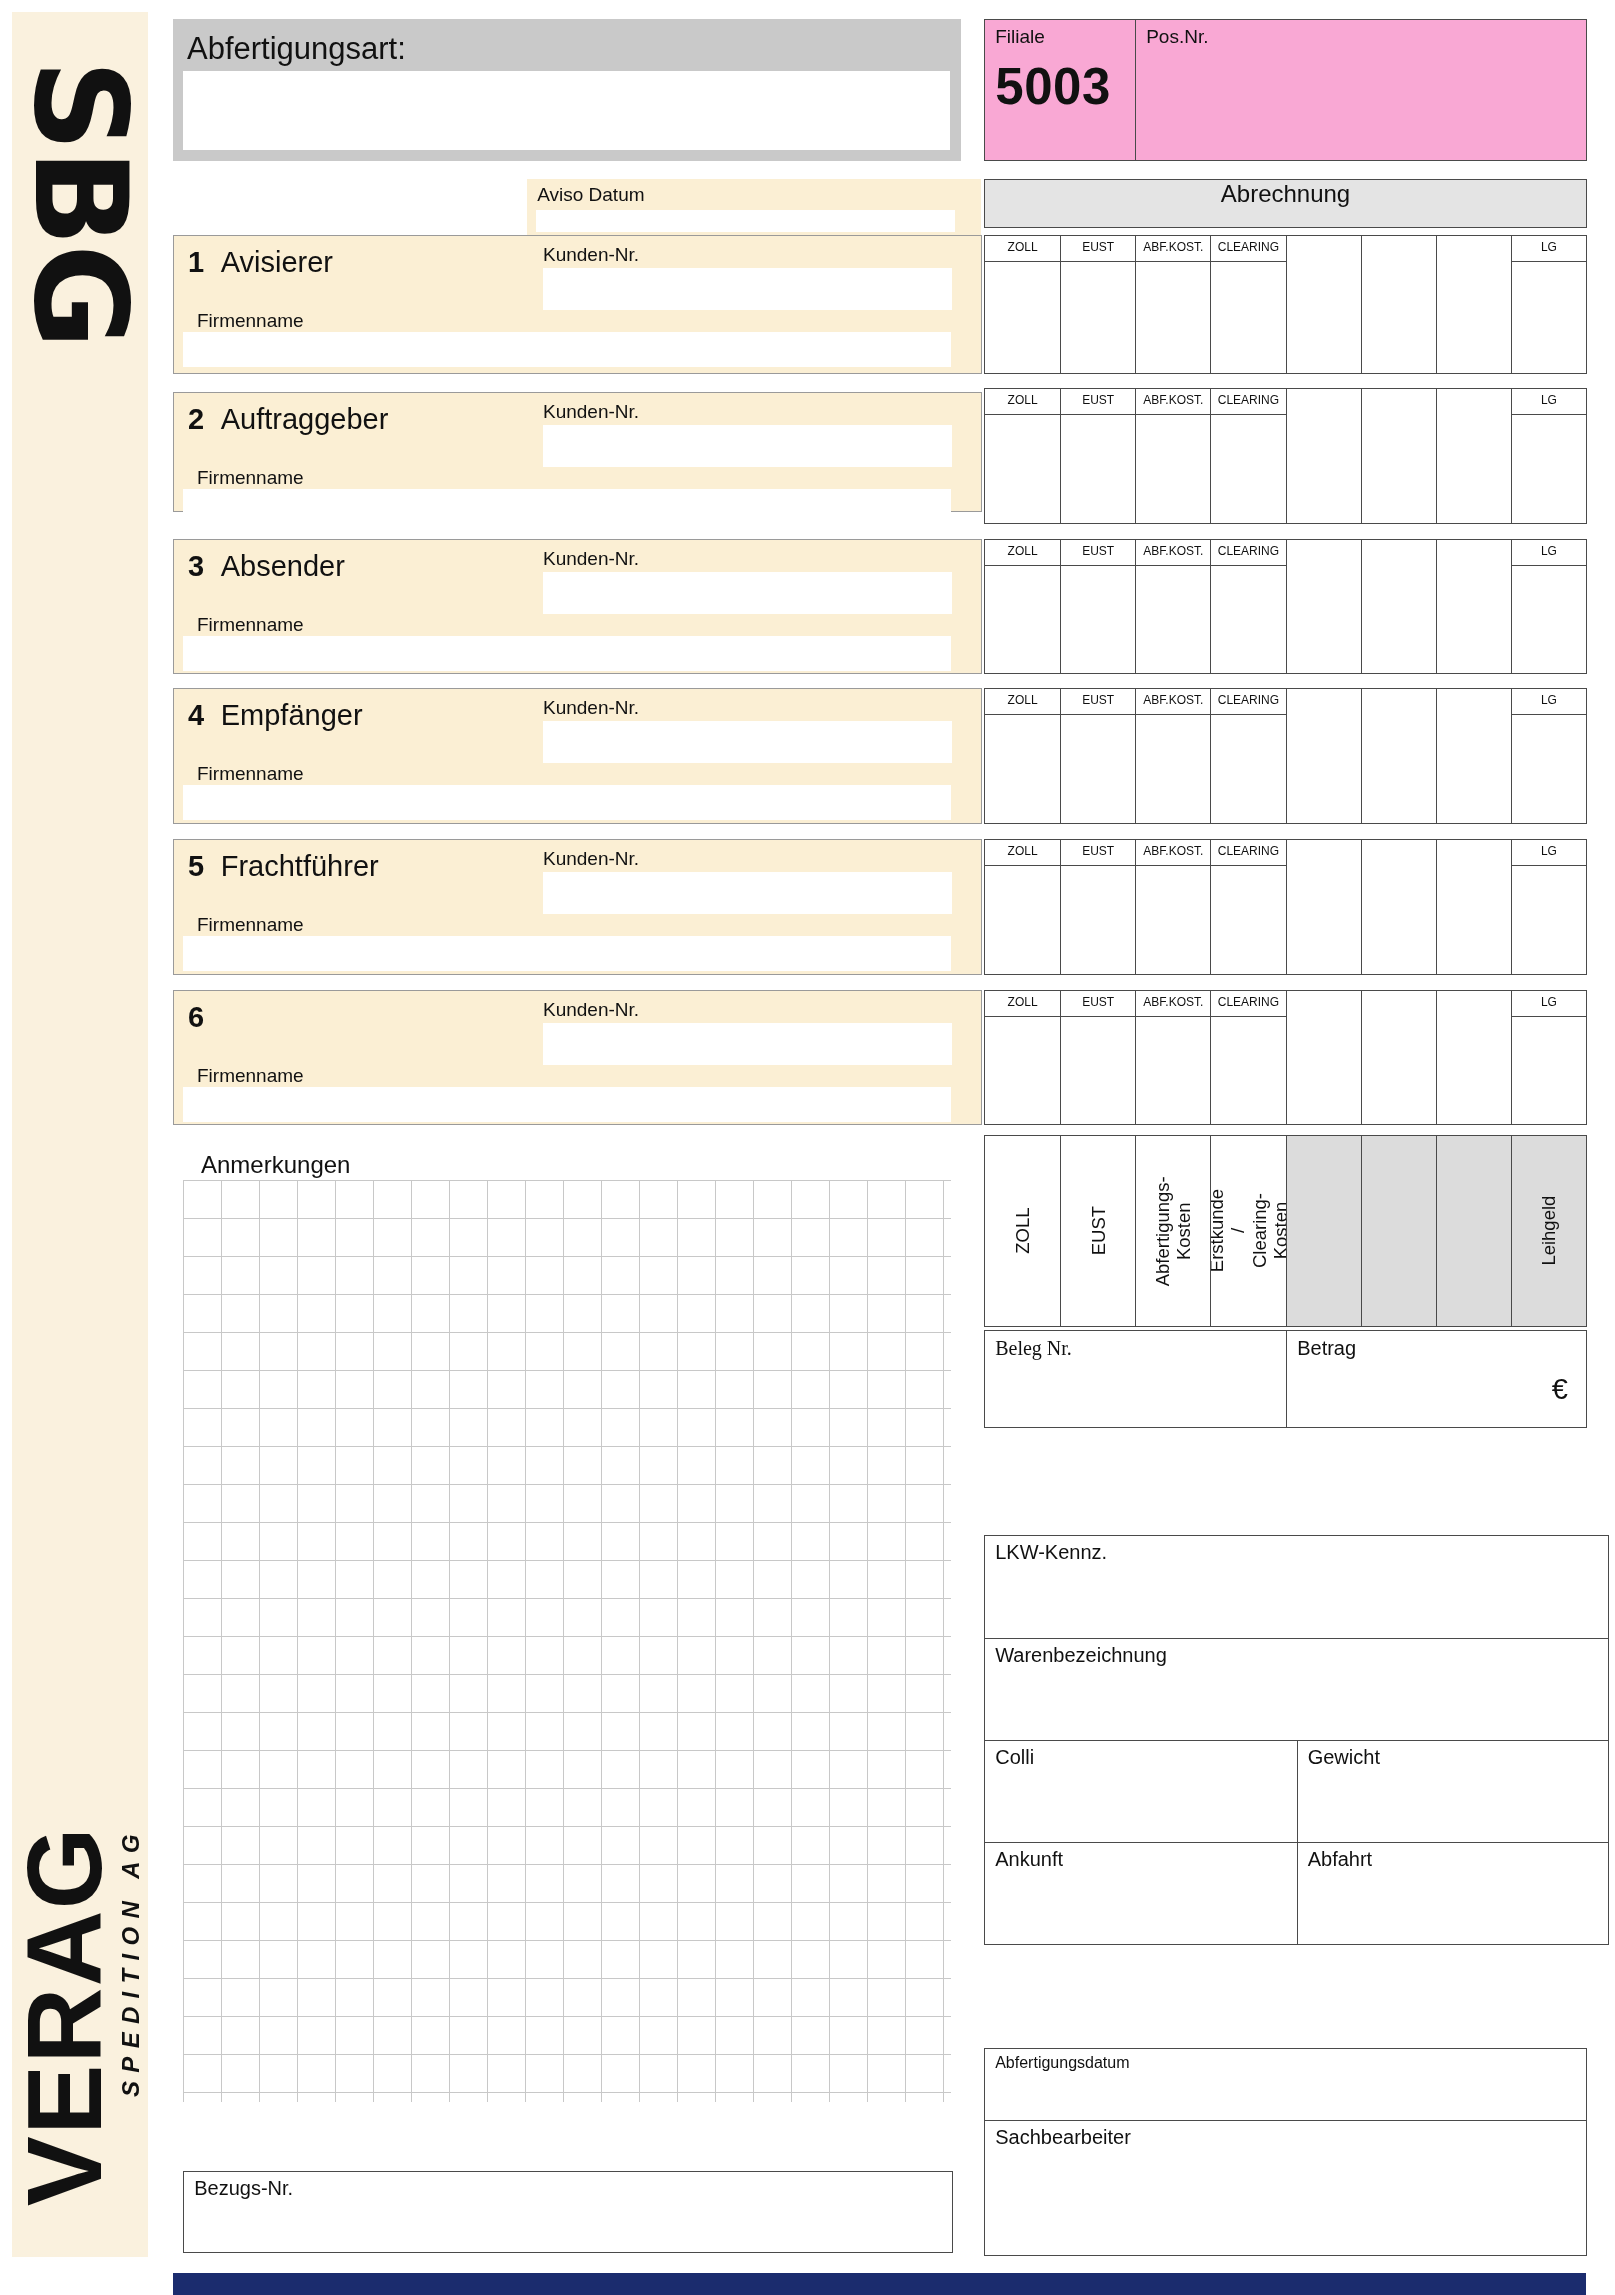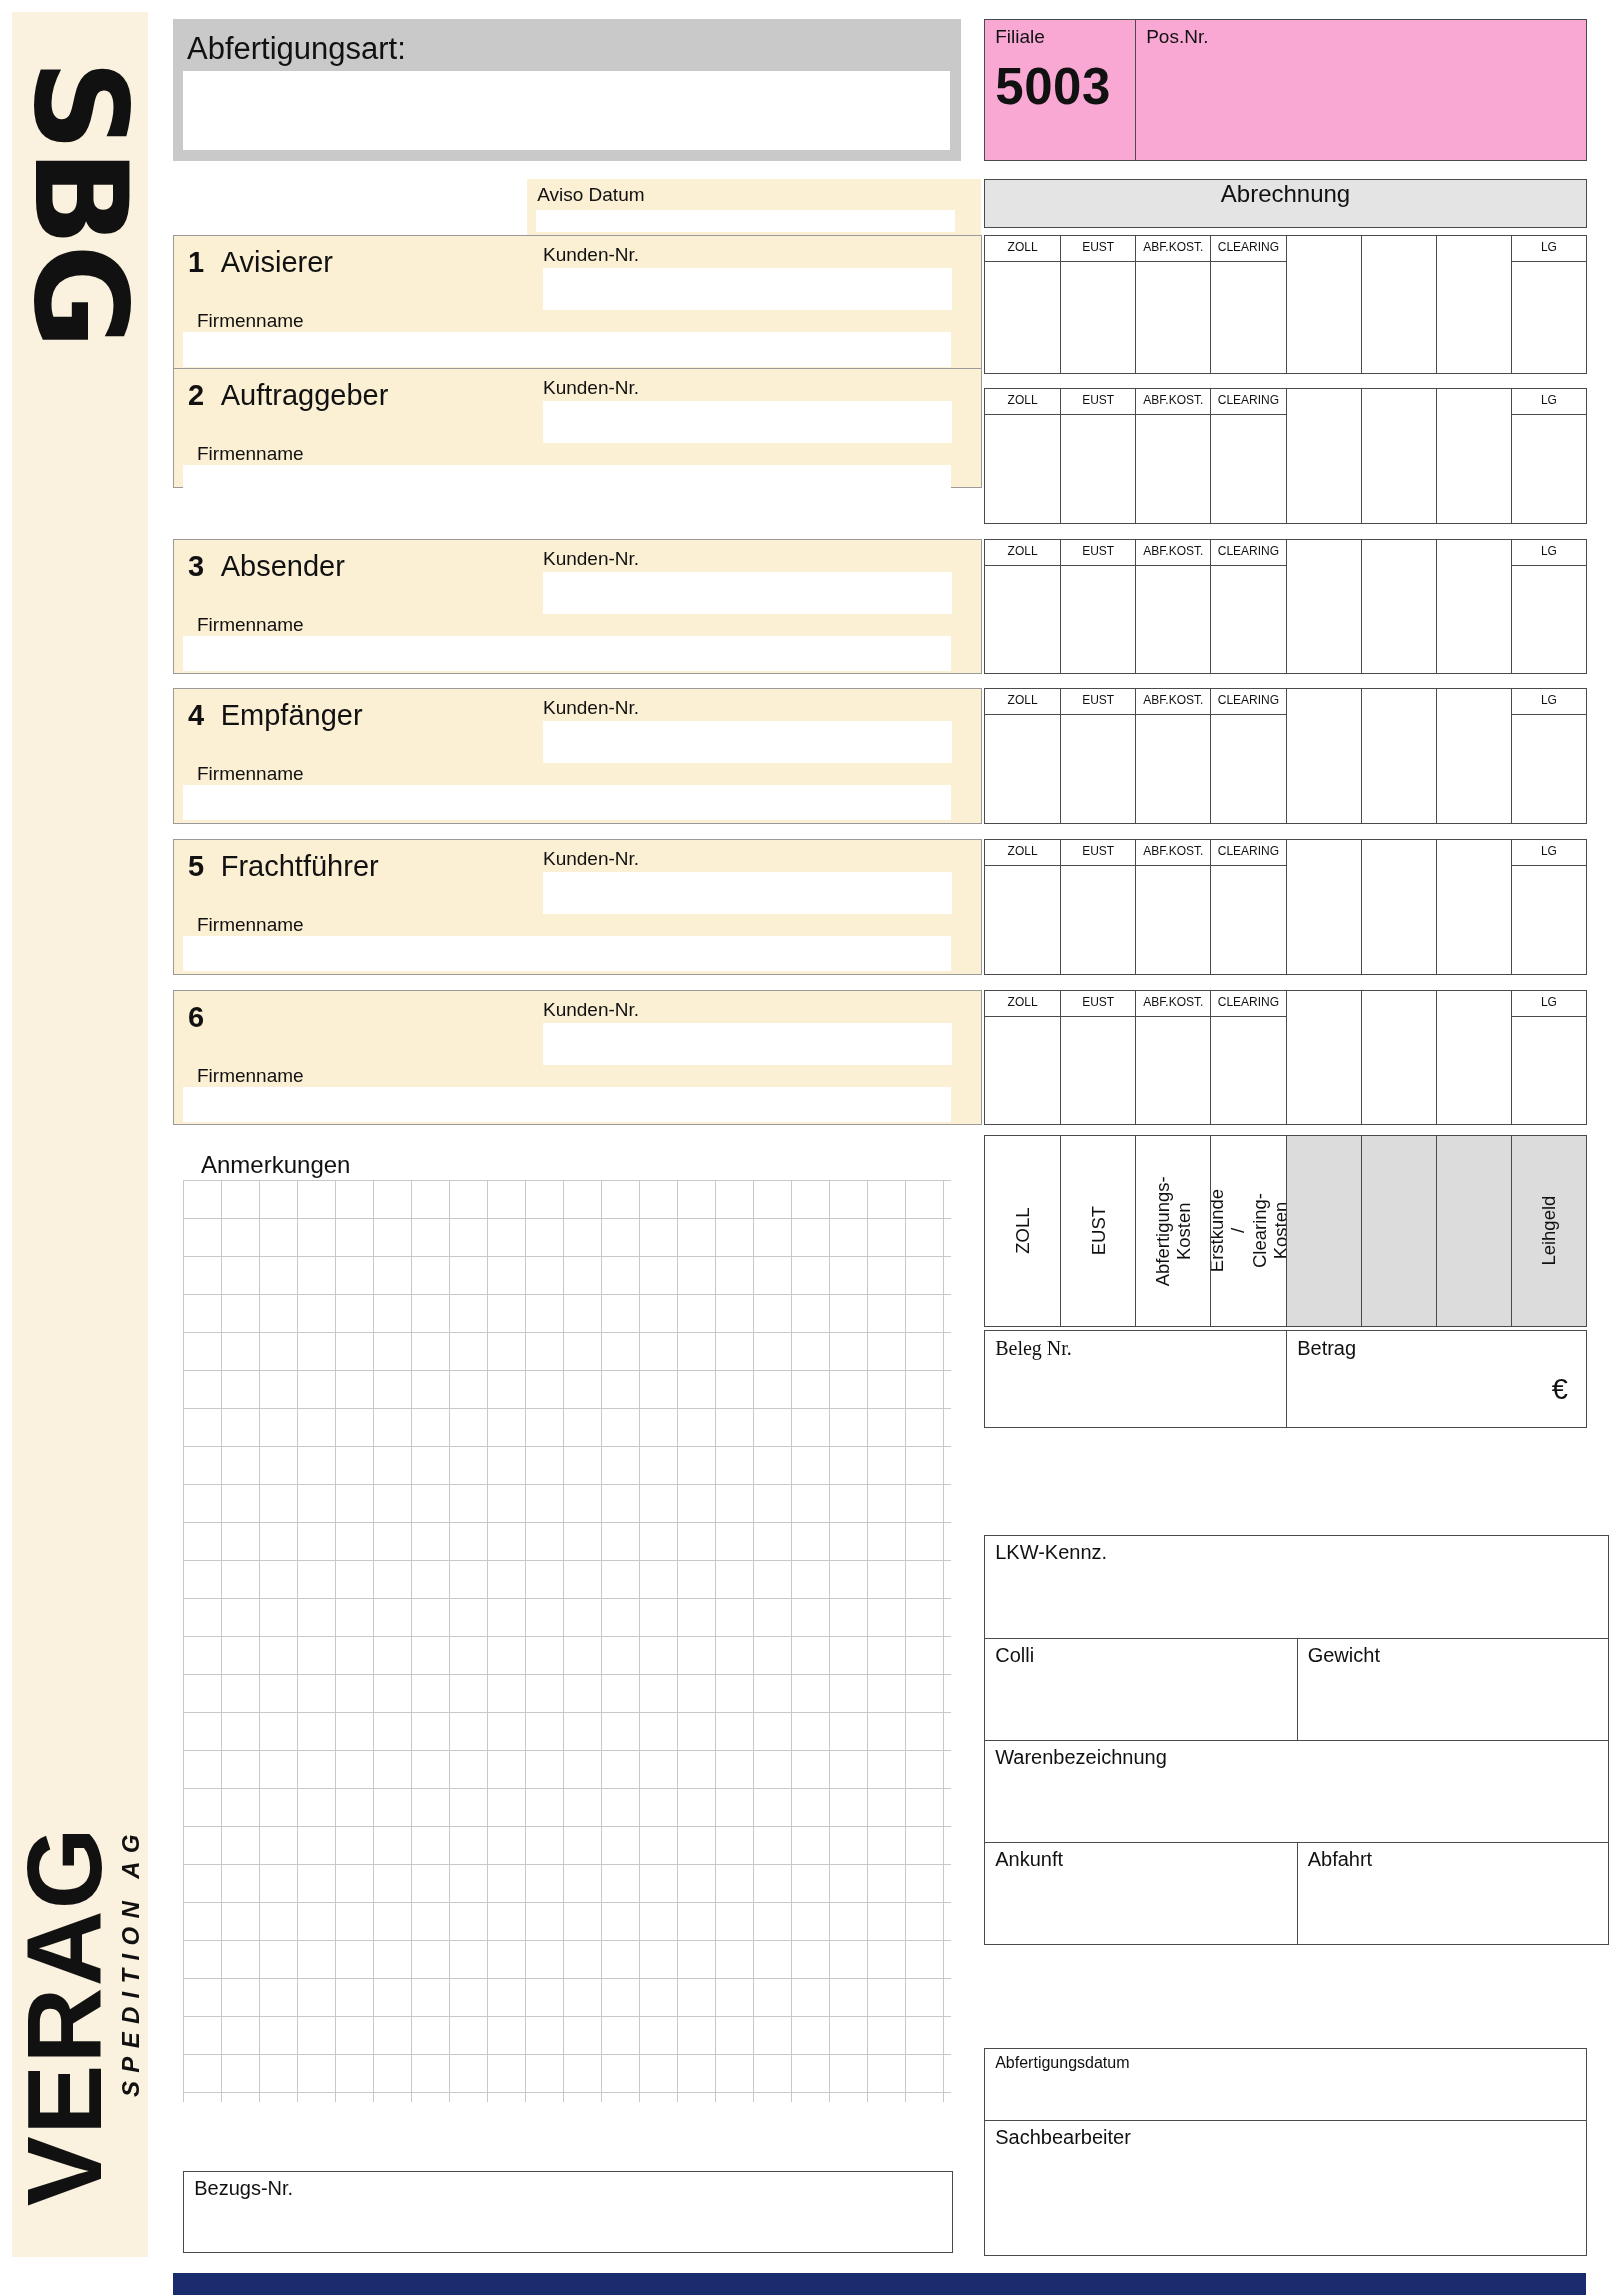--- a/index.html
+++ b/index.html
@@ -157,21 +157,21 @@
   <div class="section" style="top:235px;height:139px">
     <div class="sec-title">
       <span class="sec-num">1</span><span class="sec-name">Avisierer</span>
     </div>
     <div class="kn-label">Kunden-Nr.</div>
     <div class="kn-input"></div>
     <div class="fn-label">Firmenname</div>
     <div class="fn-input"></div>
   </div>
 
-  <div class="section" style="top:368px;height:120px">
+  <div class="section" style="top:392px;height:120px">
     <div class="sec-title">
       <span class="sec-num">2</span><span class="sec-name">Auftraggeber</span>
     </div>
     <div class="kn-label">Kunden-Nr.</div>
     <div class="kn-input"></div>
     <div class="fn-label">Firmenname</div>
     <div class="fn-input"></div>
   </div>
 
   <div class="section" style="top:539px;height:135px">
@@ -457,31 +457,31 @@
     </div>
   </div>
 
   <div class="anm-label">Anmerkungen</div>
   <div class="anm-grid"></div>
 
   <div class="lkw-block">
     <div class="lkw-row">
       <div class="box-label">LKW-Kennz.</div>
     </div>
+    <div class="lkw-row">
+      <div class="box-label">Warenbezeichnung</div>
+    </div>
     <div class="lkw-row split">
       <div class="half">
         <div class="box-label">Colli</div>
       </div>
       <div class="half">
         <div class="box-label">Gewicht</div>
       </div>
     </div>
-    <div class="lkw-row">
-      <div class="box-label">Warenbezeichnung</div>
-    </div>
     <div class="lkw-row split">
       <div class="half">
         <div class="box-label">Ankunft</div>
       </div>
       <div class="half">
         <div class="box-label">Abfahrt</div>
       </div>
     </div>
   </div>
 

